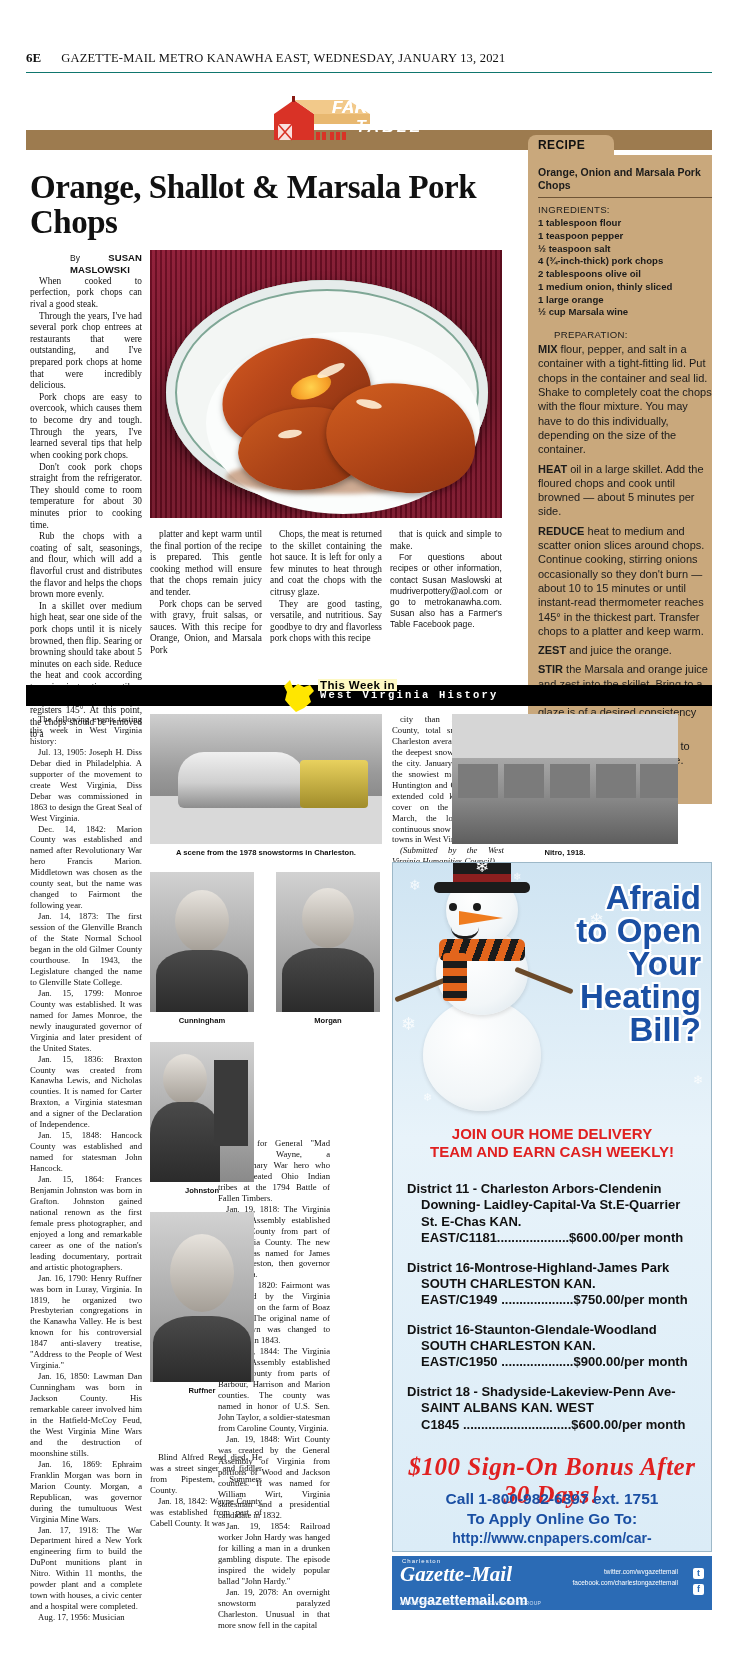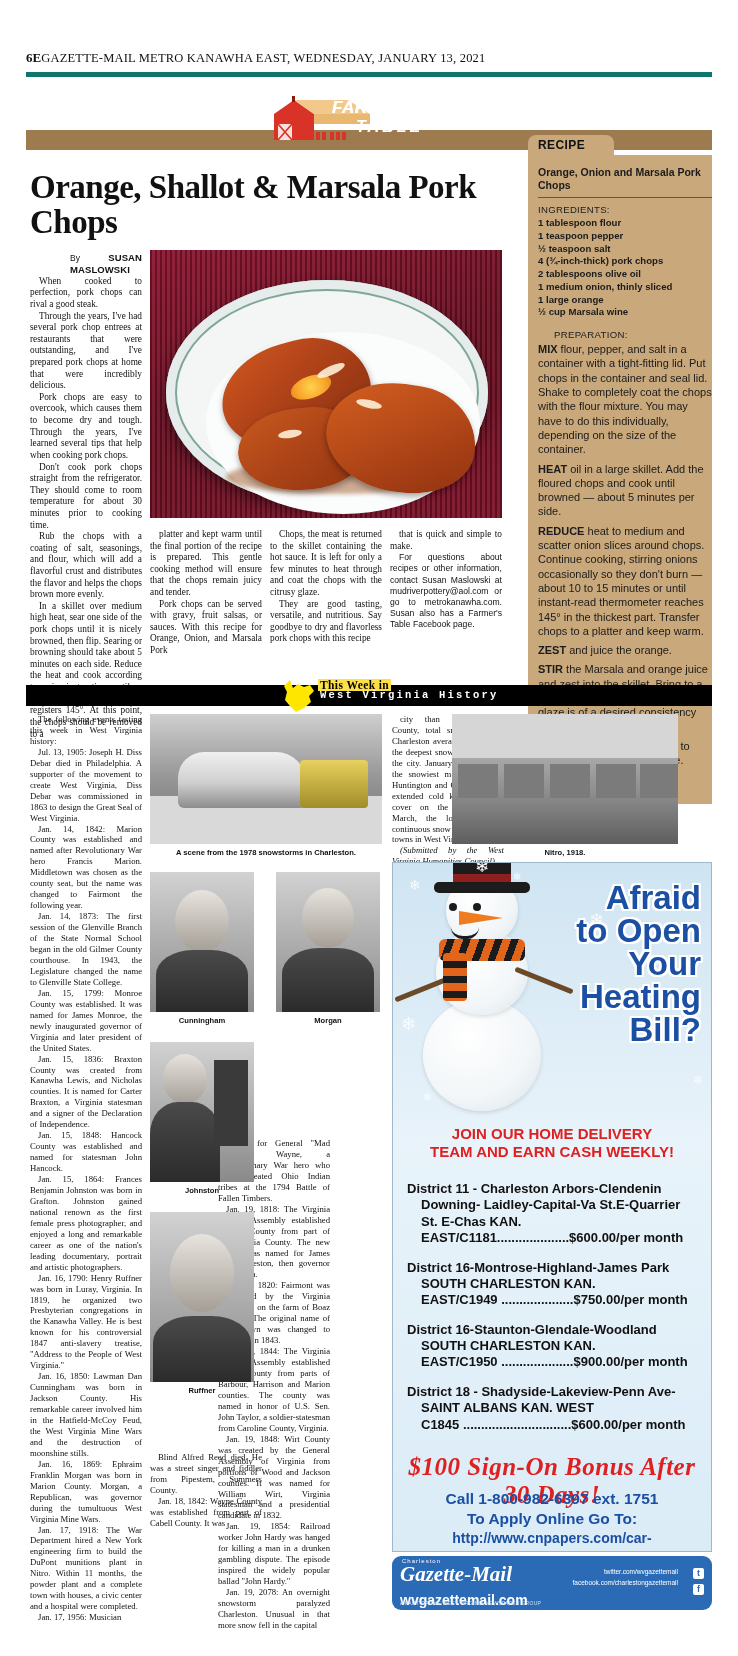--- a/index.html
+++ b/index.html
@@ -10,22 +10,22 @@
     font-family: "Liberation Serif", serif;
     color: #111;
     overflow: hidden;
     position: relative;
   }
   .page { position:relative; width:738px; height:1656px; }
 
   
   .folio {
     position:absolute; left:26px; top:50px; width:686px;
-    display:flex; align-items:baseline; gap:0;
-    border-bottom:5px solid #0f766e; padding-bottom:6px;
+    display:flex; align-items:baseline; gap:20px;
+    border-bottom:1px solid #0f766e; padding-bottom:6px;
   }
   .folio-num { font-weight:bold; font-size:13px; letter-spacing:0; }
   .folio-text { font-size:12.5px; letter-spacing:.2px; font-family:"Liberation Serif", serif; }
 
   
   .ft-banner { position:absolute; left:26px; top:116px; width:686px; height:34px; }
   .ft-bar { position:absolute; left:0; top:14px; width:100%; height:20px; background:#9d7b4f; }
   .ft-logo { position:absolute; left:222px; top:-22px; width:250px; height:56px; }
   .ft-word { position:absolute; left:306px; top:-18px; color:#fff; font-family:"Liberation Sans", sans-serif;
              font-weight:bold; font-style:italic; font-size:17px; letter-spacing:.5px;
@@ -107,22 +107,22 @@
   .recipe-sub { font-weight:bold; font-size:10.5px; line-height:1.2; margin:3px 0 6px 0; }
   .recipe-rule { border:0; border-top:1px solid #6e5436; margin:6px 0 6px 0; }
   .recipe-h { font-size:9.6px; letter-spacing:.3px; margin:0 0 2px 0; }
   .ing { font-weight:bold; font-size:9.6px; line-height:1.33; margin:0; }
   .prep { font-size:11px; line-height:1.3; margin:0 0 5px 0; }
   .prep b { font-weight:bold; }
 
   
   .wv-banner { position:absolute; left:26px; top:680px; width:686px; height:26px; }
   .wv-bar { position:absolute; left:0; top:5px; width:100%; height:21px; background:#000; }
-  .wv-t1 { position:absolute; left:292px; top:-1px; color:#000; font-family:Liberation Serif, serif;
-           font-weight:bold; font-size:11.5px; letter-spacing:.4px; background:#fde047; padding:0 2px; }
+  .wv-t1 { position:absolute; left:292px; top:-1px; color:#000; font-family:Liberation Sans, sans-serif;
+           font-weight:bold; font-size:11.5px; letter-spacing:.4px; background:#fef9c3; padding:0 2px; }
   .wv-t2 { position:absolute; left:294px; top:9px; color:#fff; font-family:"Liberation Mono", monospace;
            font-weight:bold; font-size:10.5px; letter-spacing:2.2px; }
   .wv-map { position:absolute; left:254px; top:-2px; width:38px; height:36px; }
 
   
   .hist-col { font-size:8.7px; line-height:1.26; text-align:justify; }
   .hist-col p { margin:0; text-indent:8px; }
   #hcol1 { position:absolute; left:30px; top:714px; width:112px; }
   #hcol2 { position:absolute; left:218px; top:1138px; width:112px; }
   #hcol3 { position:absolute; left:392px; top:714px; width:112px; }
@@ -212,21 +212,21 @@
   .dblock .dl0 { padding-left:0; }
   .bonus { position:absolute; left:0; top:590px; width:100%; text-align:center;
     font-family:"Liberation Serif", serif; font-style:italic; font-weight:bold; font-size:25px;
     color:#e02020; letter-spacing:.5px; }
   .ad-call { position:absolute; left:0; top:626px; width:100%; text-align:center;
     font-family:"Liberation Sans", sans-serif; font-weight:bold; font-size:15.5px; line-height:1.3;
     color:#1a4fa3; }
   .ad-url { font-size:14px; }
 
   
-  .footer { position:absolute; left:392px; top:1556px; width:320px; height:54px; background:#2b6bb5;border-radius:9px; }
+  .footer { position:absolute; left:392px; top:1556px; width:320px; height:54px; background:#2b6bb5; }
   .foot-logo { position:absolute; left:8px; top:6px; color:#fff;
     font-family:"Liberation Serif", serif; font-style:italic; font-weight:bold; font-size:21px; }
   .foot-city { position:absolute; left:10px; top:2px; color:#fff;
     font-family:"Liberation Sans", sans-serif; font-size:6px; letter-spacing:1px; }
   .foot-url { position:absolute; left:8px; top:36px; color:#fff;
     font-family:"Liberation Sans", sans-serif; font-weight:bold; font-size:14px; }
   .foot-tag { position:absolute; left:8px; top:44px; color:#cfe0f3;
     font-family:"Liberation Sans", sans-serif; font-size:5px; letter-spacing:.3px; }
   .foot-social { position:absolute; right:34px; top:10px; color:#fff; text-align:right;
     font-family:"Liberation Sans", sans-serif; font-size:6.5px; line-height:1.7; }
@@ -353,31 +353,31 @@
       <path d="M10 2 L13 10 L18 6 L24 9 L30 7 L34 13 L29 18 L31 24 L24 30 L16 34 L10 28 L5 22 L7 14 L4 8 Z" fill="#ffe600"></path>
     </svg>
     <div class="wv-t1">This Week in</div>
     <div class="wv-t2">West Virginia History</div>
   </div>
 
   <div class="hist-col" id="hcol1">
     <div>
         <p>The following events tasting this week in West Virginia history:</p>
         <p>Jul. 13, 1905: Joseph H. Diss Debar died in Philadelphia. A supporter of the movement to create West Virginia, Diss Debar was commissioned in 1863 to design the Great Seal of West Virginia.</p>
-        <p>Jan. 14, 1842: Marion County was established and named after Revolutionary War hero Francis Marion. Middletown was chosen as the county seat, but the name was changed to Fairmont the following year.</p>
+        <p>Dec. 14, 1842: Marion County was established and named after Revolutionary War hero Francis Marion. Middletown was chosen as the county seat, but the name was changed to Fairmont the following year.</p>
         <p>Jan. 14, 1873: The first session of the Glenville Branch of the State Normal School began in the old Gilmer County courthouse. In 1943, the Legislature changed the name to Glenville State College.</p>
         <p>Jan. 15, 1799: Monroe County was established. It was named for James Monroe, the newly inaugurated governor of Virginia and later president of the United States.</p>
         <p>Jan. 15, 1836: Braxton County was created from Kanawha Lewis, and Nicholas counties. It is named for Carter Braxton, a Virginia statesman and a signer of the Declaration of Independence.</p>
         <p>Jan. 15, 1848: Hancock County was established and named for statesman John Hancock.</p>
         <p>Jan. 15, 1864: Frances Benjamin Johnston was born in Grafton. Johnston gained national renown as the first female press photographer, and enjoyed a long and remarkable career as one of the nation's leading documentary, portrait and artistic photographers.</p>
         <p>Jan. 16, 1790: Henry Ruffner was born in Luray, Virginia. In 1819, he organized two Presbyterian congregations in the Kanawha Valley. He is best known for his controversial 1847 anti-slavery treatise, "Address to the People of West Virginia."</p>
         <p>Jan. 16, 1850: Lawman Dan Cunningham was born in Jackson County. His remarkable career involved him in the Hatfield-McCoy Feud, the West Virginia Mine Wars and the destruction of moonshine stills.</p>
         <p>Jan. 16, 1869: Ephraim Franklin Morgan was born in Marion County. Morgan, a Republican, was governor during the tumultuous West Virginia Mine Wars.</p>
         <p>Jan. 17, 1918: The War Department hired a New York engineering firm to build the DuPont munitions plant in Nitro. Within 11 months, the powder plant and a complete town with houses, a civic center and a hospital were completed.</p>
-        <p>Jan. 17, 1956: Musician</p>
+        <p>Aug. 17, 1956: Musician</p>
       </div>
   </div>
   <div class="hist-col" id="hcol3">
     <div>
         <p>city than in Randolph County, total snow depth in Charleston averaged 24 inches, the deepest snow on record for the city. January 1978 became the snowiest month for both Huntington and Charleston and extended cold kept the snow cover on the ground into March, the longest known continuous snow cover for most towns in West Virginia.</p>
         <p style="font-style: italic;">(Submitted by the West Virginia Humanities Council)</p>
       </div>
   </div>
   <div class="hist-col" id="hcol2">
     <div>

